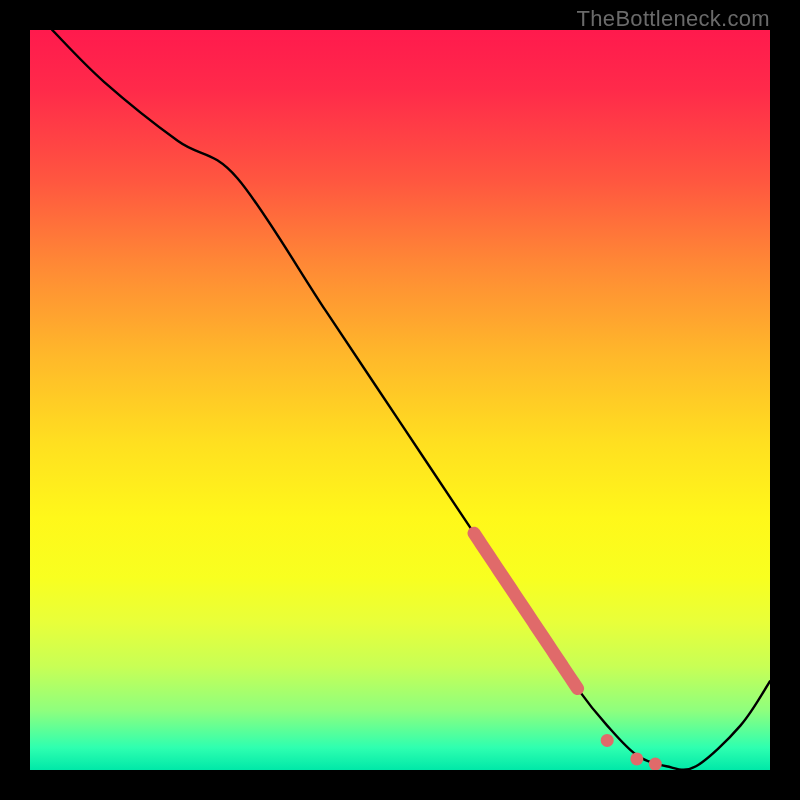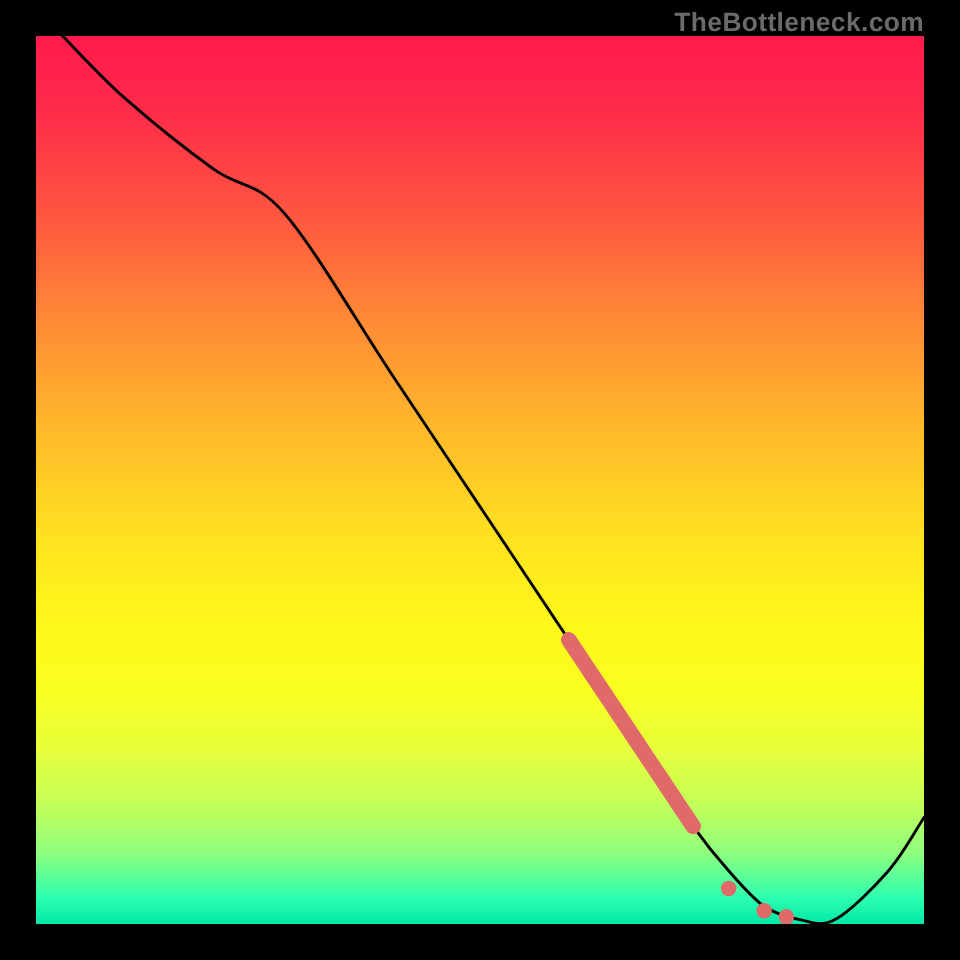--- a/index.html
+++ b/index.html
@@ -42,21 +42,20 @@
     );
   }
 
   .watermark {
     position: absolute;
     top: 6px;
     right: 30px;
     color: #6a6a6a;
     font-size: 22px;
     letter-spacing: 0.3px;
-    font-weight: bold;
   }
 
   svg.curve {
     position: absolute;
     left: 0; top: 0;
     width: 100%; height: 100%;
   }
 </style>
 </head>
 <body>

